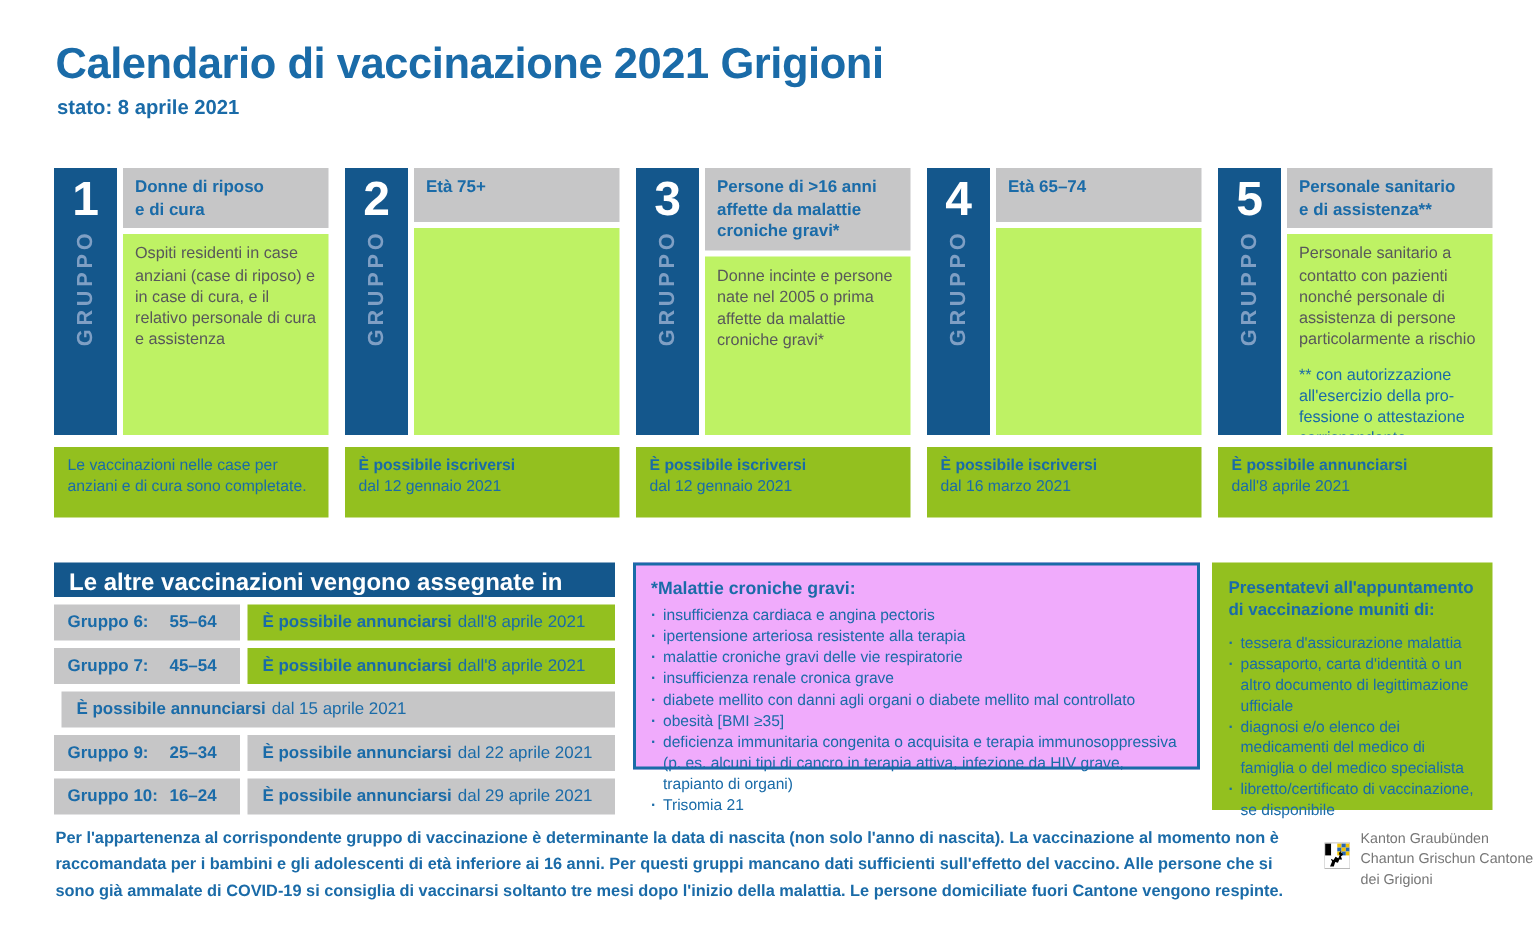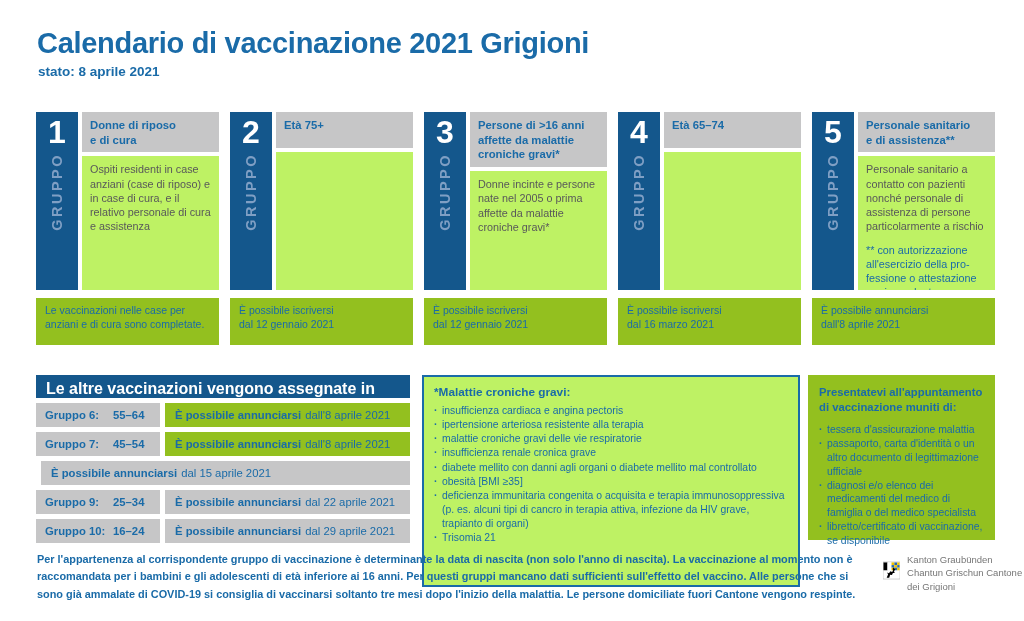--- a/index.html
+++ b/index.html
@@ -46,21 +46,21 @@
   }
   .col-body {
     background:#bef264; margin-top:4px; flex:1; padding:6px 8px;
     font-size:10.8px; line-height:1.32; color:#58585a; overflow:hidden;
   }
   .col-note { margin-top:9px; color:#1a6ba8; }
   .col-status {
     margin-top:8px; height:47px; background:#93c01f; padding:6px 9px 5px 9px;
     font-size:10.5px; line-height:1.3; color:#1a6ba8; overflow:hidden;
   }
-  .st-bold { font-weight:400; display:block; }
+  .st-bold { font-weight:700; display:block; }
   .st-bold:empty { display:none; }
 
   
   .lower { position:absolute; left:36px; top:375px; width:959px; height:168px; }
 
   .age-table { position:absolute; left:0; top:0; width:374px; }
   .age-header {
     background:#14578c; color:#ffffff; font-size:16px; font-weight:700;
     padding:5px 10px 4px 10px; height:23px;
   }
@@ -72,22 +72,22 @@
   .age-group { width:68px; }
   .age-status {
     flex:1; margin-left:5px; display:flex; align-items:center; padding-left:10px;
     font-size:11.3px; color:#1a6ba8; white-space:nowrap; overflow:hidden;
   }
   .age-status.green { background:#93c01f; }
   .age-status.gray  { background:#c6c6c7; }
   .age-status .b { font-weight:700; margin-right:4px; }
 
   .diseases-box {
-    position:absolute; left:386px; top:0; width:378px; height:212px;
-    background:#bef264; border:2px solid #1a6ba8; padding:8px 12px 6px 10px;
+    position:absolute; left:386px; top:0; width:378px; height:138px;
+    background:#f0abfc; border:2px solid #1a6ba8; padding:8px 12px 6px 10px;
   }
   .diseases-title { font-size:11.8px; font-weight:700; color:#1a6ba8; }
   .bullet-list { list-style:none; margin-top:5px; }
   .bullet-list li {
     position:relative; padding-left:8px; font-size:10.4px; line-height:1.36; color:#1a6ba8;
   }
   .bullet-list li::before { content:"·"; position:absolute; left:0; top:0; font-weight:700; }
 
   .appointment-box {
     position:absolute; left:772px; top:0; width:187px; height:165px;

